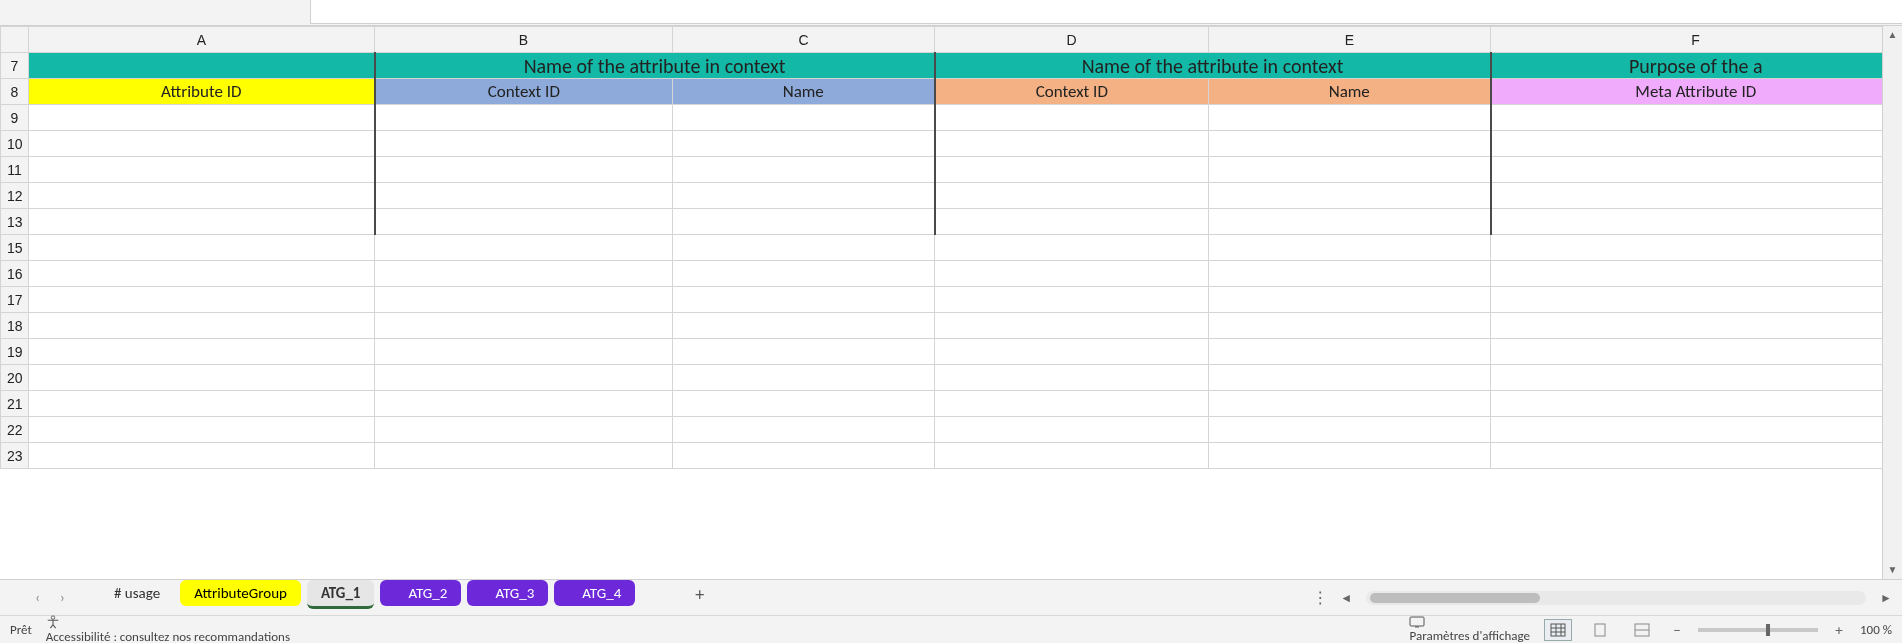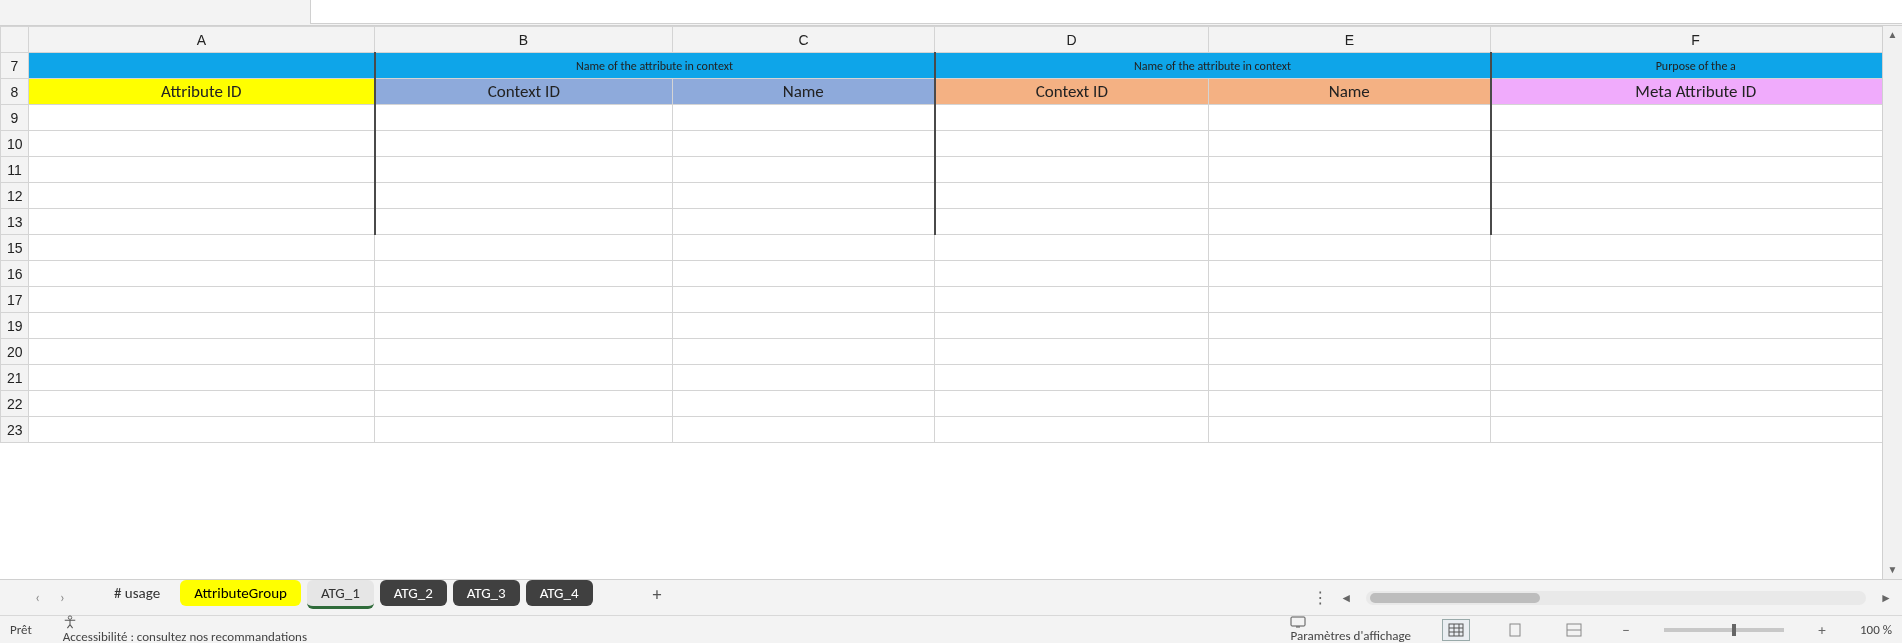--- a/index.html
+++ b/index.html
@@ -65,23 +65,23 @@
     background: #f3f3f3;
     font-family: "Segoe UI", Arial, sans-serif;
     font-size: 14px;
     color: #555;
     border-color: #c0c0c0;
   }
   th.corner { width: 28px; }
   td.rowhead { width: 28px; font-size:14px; }
   
   td.sechead {
-    font-size: 12px;
+    font-size: 20px;
     font-family: Calibri, Arial, sans-serif;
-    background: #0ea5e9;
+    background: #14b8a6;
     border: 1px solid #9e9e9e;
   }
   td.sec-partial {
     text-align: right;
     padding-right: 0;
   }
   
   td.hdr {
     font-weight: bold;
     font-size: 17px;
@@ -152,22 +152,22 @@
   }
   .tab {
     padding: 4px 14px;
     border-radius: 6px;
     font-size: 15px;
     white-space: nowrap;
     cursor:default;
   }
   .tab.plain { color:#333; }
   .tab.yellow { background:#ffff00; color:#000; }
-  .tab.gray { background:#e6e6e6; color:#333; border-bottom:3px solid #2f6b3a; font-weight:normal; }
-  .tab.dark { background:#404040; color:#fff; }
+  .tab.gray { background:#e6e6e6; color:#333; border-bottom:3px solid #2f6b3a; font-weight:bold; }
+  .tab.dark { background:#6d28d9; color:#fff;padding-left:28px; }
   .tab.add {
     width:30px; text-align:center;
     font-size:18px; color:#555;
     margin-left: 40px;
   }
   .tab-right {
     margin-left: auto;
     display:flex;
     align-items:center;
     gap: 14px;
@@ -193,21 +193,21 @@
     position:absolute;
     left:0; right:0; bottom:0;
     height: 28px;
     background: #f3f3f3;
     border-top: 1px solid #d8d8d8;
     display:flex;
     align-items:center;
     font-size: 13px;
     color:#444;
     padding: 0 10px;
-    gap: 31px;
+    gap: 14px;
   }
   .status-bar .spacer { flex: 1; }
   .status-bar .view-btn {
     width: 28px; height:22px;
     display:inline-flex; align-items:center; justify-content:center;
     border:1px solid transparent; 
   }
   .status-bar .view-btn.active { border-color:#9aa; background:#eaeef2; }
   .status-bar svg { display:block; }
   .zoom-track {
@@ -326,20 +326,29 @@
           <td class="rowhead">16</td>
           <td class="plain"></td>
           <td class="plain"></td>
           <td class="plain"></td>
           <td class="plain"></td>
           <td class="plain"></td>
           <td class="plain"></td>
         </tr>
       <tr>
           <td class="rowhead">17</td>
+          <td class="plain"></td>
+          <td class="plain"></td>
+          <td class="plain"></td>
+          <td class="plain"></td>
+          <td class="plain"></td>
+          <td class="plain"></td>
+        </tr>
+      <tr>
+          <td class="rowhead">18</td>
           <td class="plain"></td>
           <td class="plain"></td>
           <td class="plain"></td>
           <td class="plain"></td>
           <td class="plain"></td>
           <td class="plain"></td>
         </tr>
       <tr>
           <td class="rowhead">19</td>
           <td class="plain"></td>

